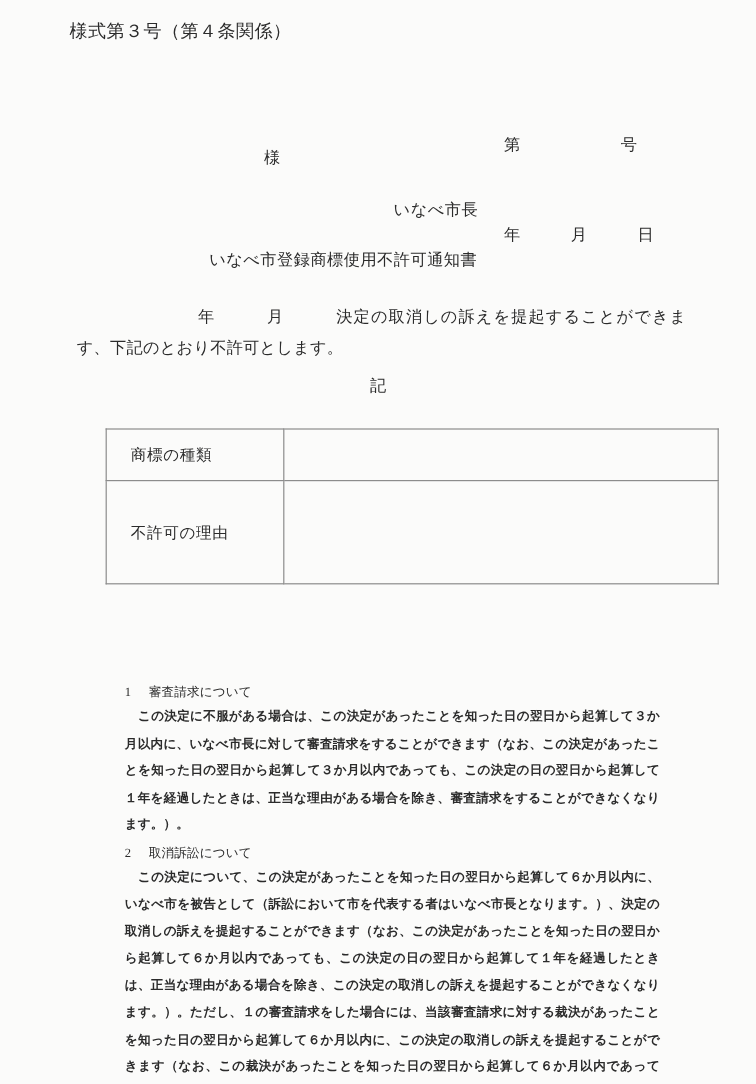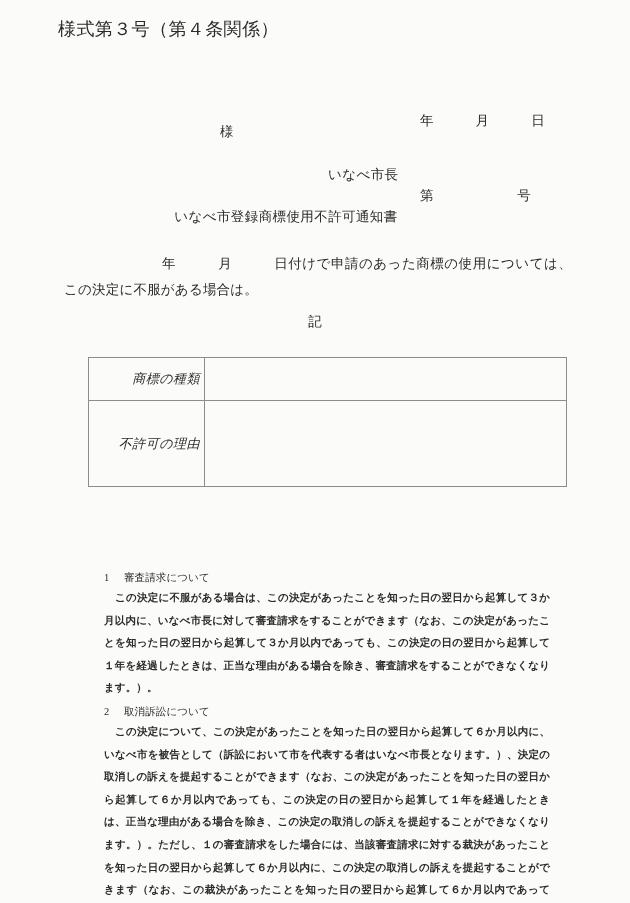--- a/index.html
+++ b/index.html
@@ -20,21 +20,21 @@
     width: 630px;
     height: 903px;
     box-sizing: border-box;
   }
 
   
   .form-no {
     position: absolute;
     left: 58px;
     top: 17px;
-    font-size: 18px;
+    font-size: 15px;
     letter-spacing: 0.4px;
     white-space: pre;
   }
 
   .doc-number-block {
     position: absolute;
     left: 420px;
     top: 58px;
     font-size: 13.5px;
     line-height: 25px;
@@ -100,24 +100,23 @@
     border-collapse: collapse;
     table-layout: fixed;
   }
   .form-table td {
     border: 1px solid #8c8c8c;
     font-size: 13px;
     vertical-align: middle;
   }
   .form-table td.label {
     width: 107px;
-    text-align: right;
-    padding: 0 4px;
+    text-align: left;
+    padding: 0 20px;
     letter-spacing: 0.5px;
-    font-style: italic;
   }
   .form-table td.value {
     width: 359px;
   }
   .row-1 td { height: 40px; }
   .row-2 td { height: 83px; margin-left: 19px; }
   .row-3 td { height: 80px; }
 
   
   .notes {
@@ -147,31 +146,31 @@
   .note-block { margin-bottom: 2px; margin-left: 20px; }
 </style>
 </head>
 <body>
 
 <div class="page">
 
   <div class="form-no">様式第３号（第４条関係）</div>
 
   <div class="doc-number-block">
+    <div>第　　　　　　号</div>
     <div>年　　　月　　　日</div>
-    <div>第　　　　　　号</div>
   </div>
 
   <div class="addressee">様</div>
 
   <div class="issuer">いなべ市長</div>
 
   <div class="doc-title">いなべ市登録商標使用不許可通知書</div>
 
-  <div class="body-text">　　　　　　　年　　　月　　　日付けで申請のあった商標の使用については、この決定に不服がある場合は。</div>
+  <div class="body-text">　　　　　　　年　　　月　　　決定の取消しの訴えを提起することができます、下記のとおり不許可とします。</div>
 
   <div class="kiji">記</div>
 
   <table class="form-table">
     <tbody>
       <tr class="row-1">
         <td class="label">商標の種類</td>
         <td class="value"></td>
       </tr>
       <tr class="row-2">

